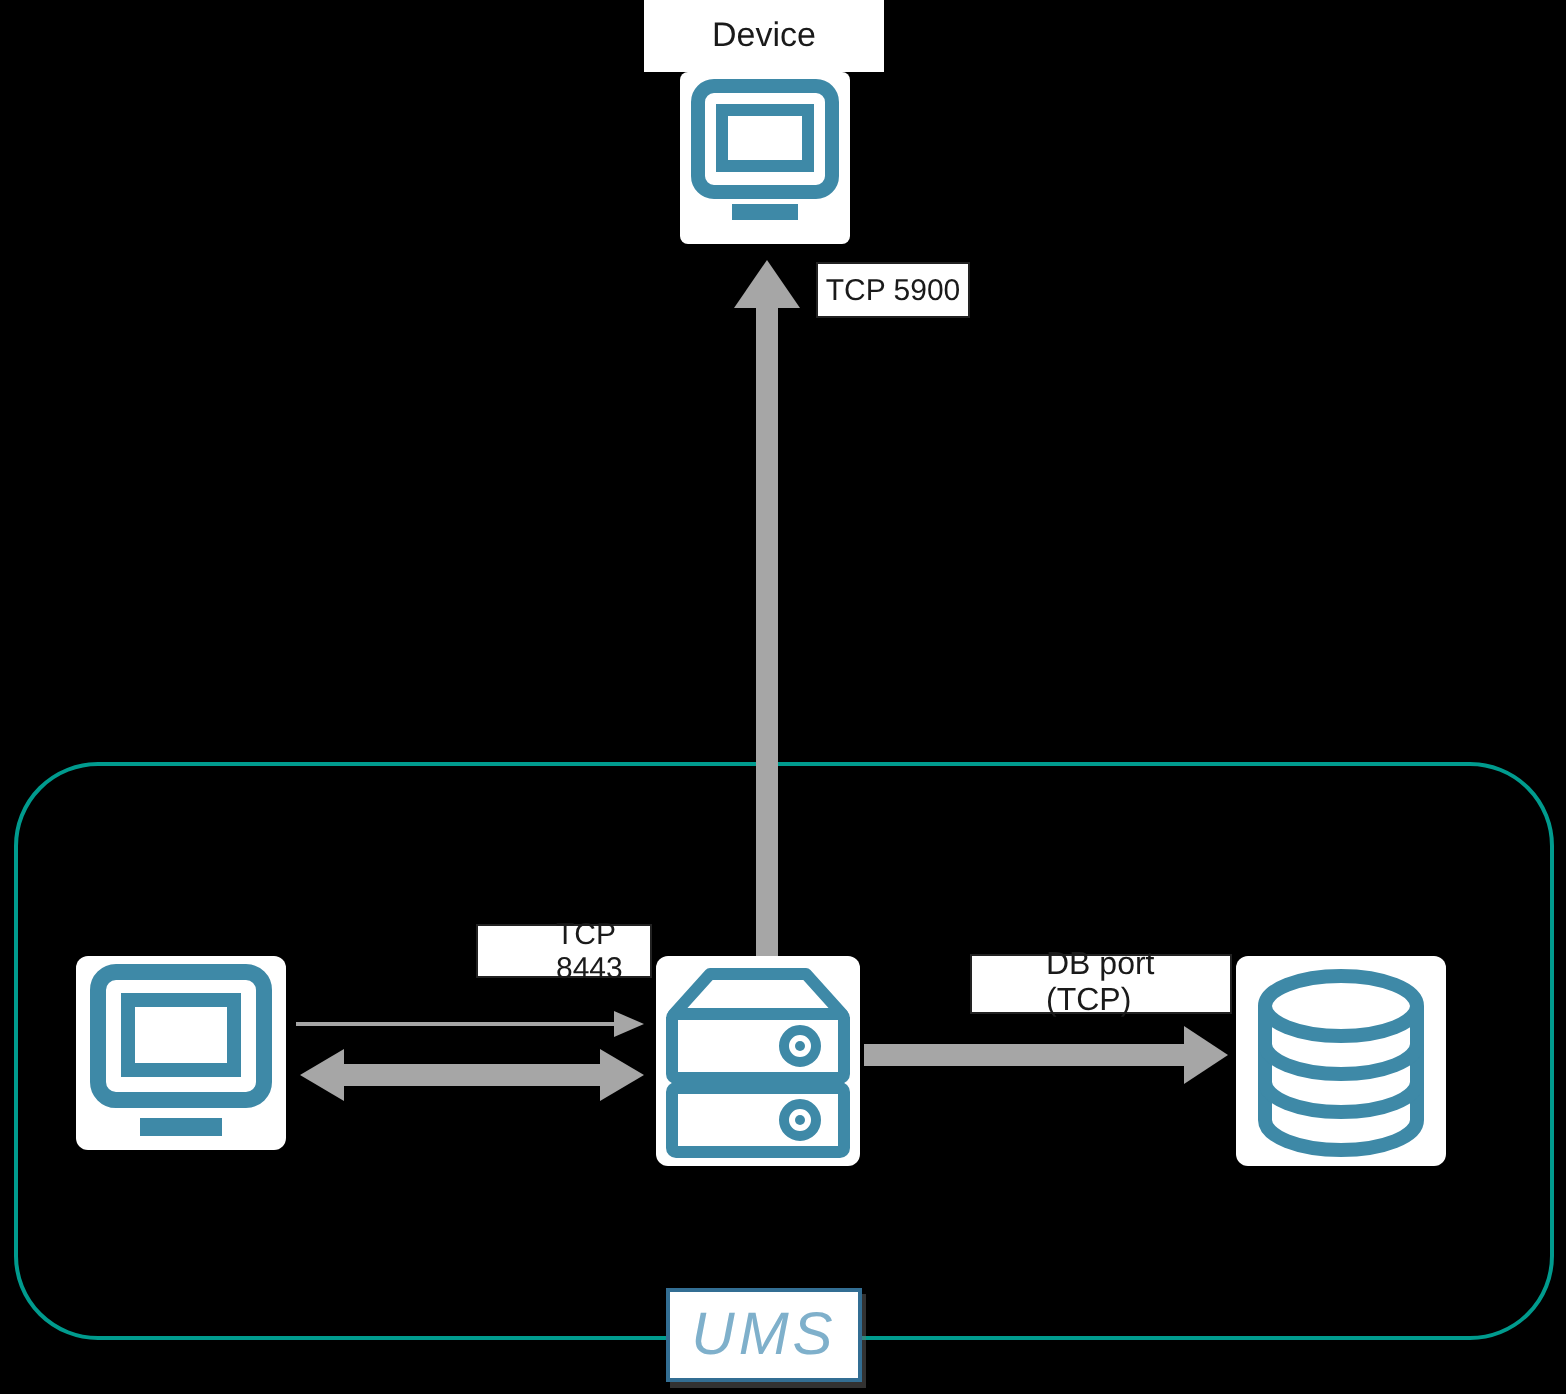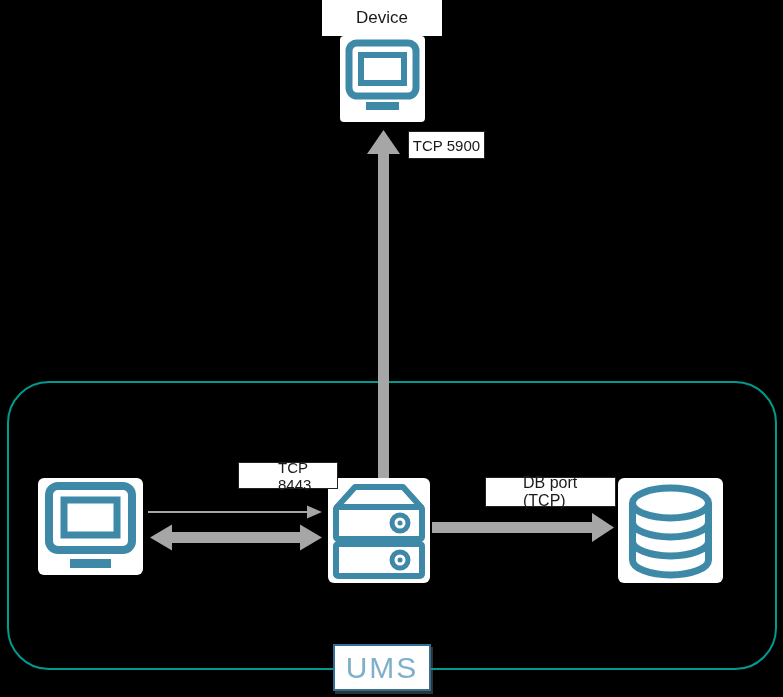--- a/index.html
+++ b/index.html
@@ -29,39 +29,40 @@
   #arrow-layer .arrow{fill:var(--arrow-gray);}
   #arrow-layer .thinline{stroke:var(--arrow-gray);stroke-width:2;fill:none;}
   
   .chip{
     background:var(--panel-white);color:var(--label-text);
     display:flex;align-items:center;justify-content:center;
     z-index:4;border:1px solid #222;
   }
   #device-label{left:322px;top:0;width:120px;height:36px;font-size:17px;border:none;}
   #tcp5900-label{left:408px;top:131px;width:77px;height:28px;font-size:15px;text-align:center;}
-  #tcp8443-label{left:238px;top:462px;width:100px;height:27px;font-size:15px;padding-left:39px;}
+  #tcp8443-label{left:238px;top:462px;width:88px;height:27px;font-size:15px;padding-left:39px;}
   #dbport-label{left:485px;top:477px;width:131px;height:30px;font-size:16px;padding-left:37px;}
   
   .tile{
     background:var(--panel-white);display:flex;align-items:center;justify-content:center;
     z-index:3;color:var(--icon-teal);
   }
   #device-icon-box{left:340px;top:36px;width:85px;height:86px;border-radius:4px;}
   #console-icon-box{left:38px;top:478px;width:105px;height:97px;border-radius:6px;}
   #server-icon-box{left:328px;top:478px;width:102px;height:105px;border-radius:6px;}
   #db-icon-box{left:618px;top:478px;width:105px;height:105px;border-radius:6px;}
   .tile svg{display:block;}
   
   #ums-label{
     left:333px;top:644px;width:98px;height:47px;
     background:var(--panel-white);border:2px solid var(--ums-border);
     color:var(--ums-text);font-size:30px;font-weight:300;letter-spacing:2px;
     display:flex;align-items:center;justify-content:center;z-index:5;
     box-shadow:2px 3px 0 rgba(110,110,110,0.45);
+    font-style:italic;
   }
 </style>
 </head>
 <body>
 
 <div id="stage">
 
   <div class="abs" id="ums-rect"></div>
 
   <svg class="abs" id="arrow-layer" viewBox="0 0 783 697">

